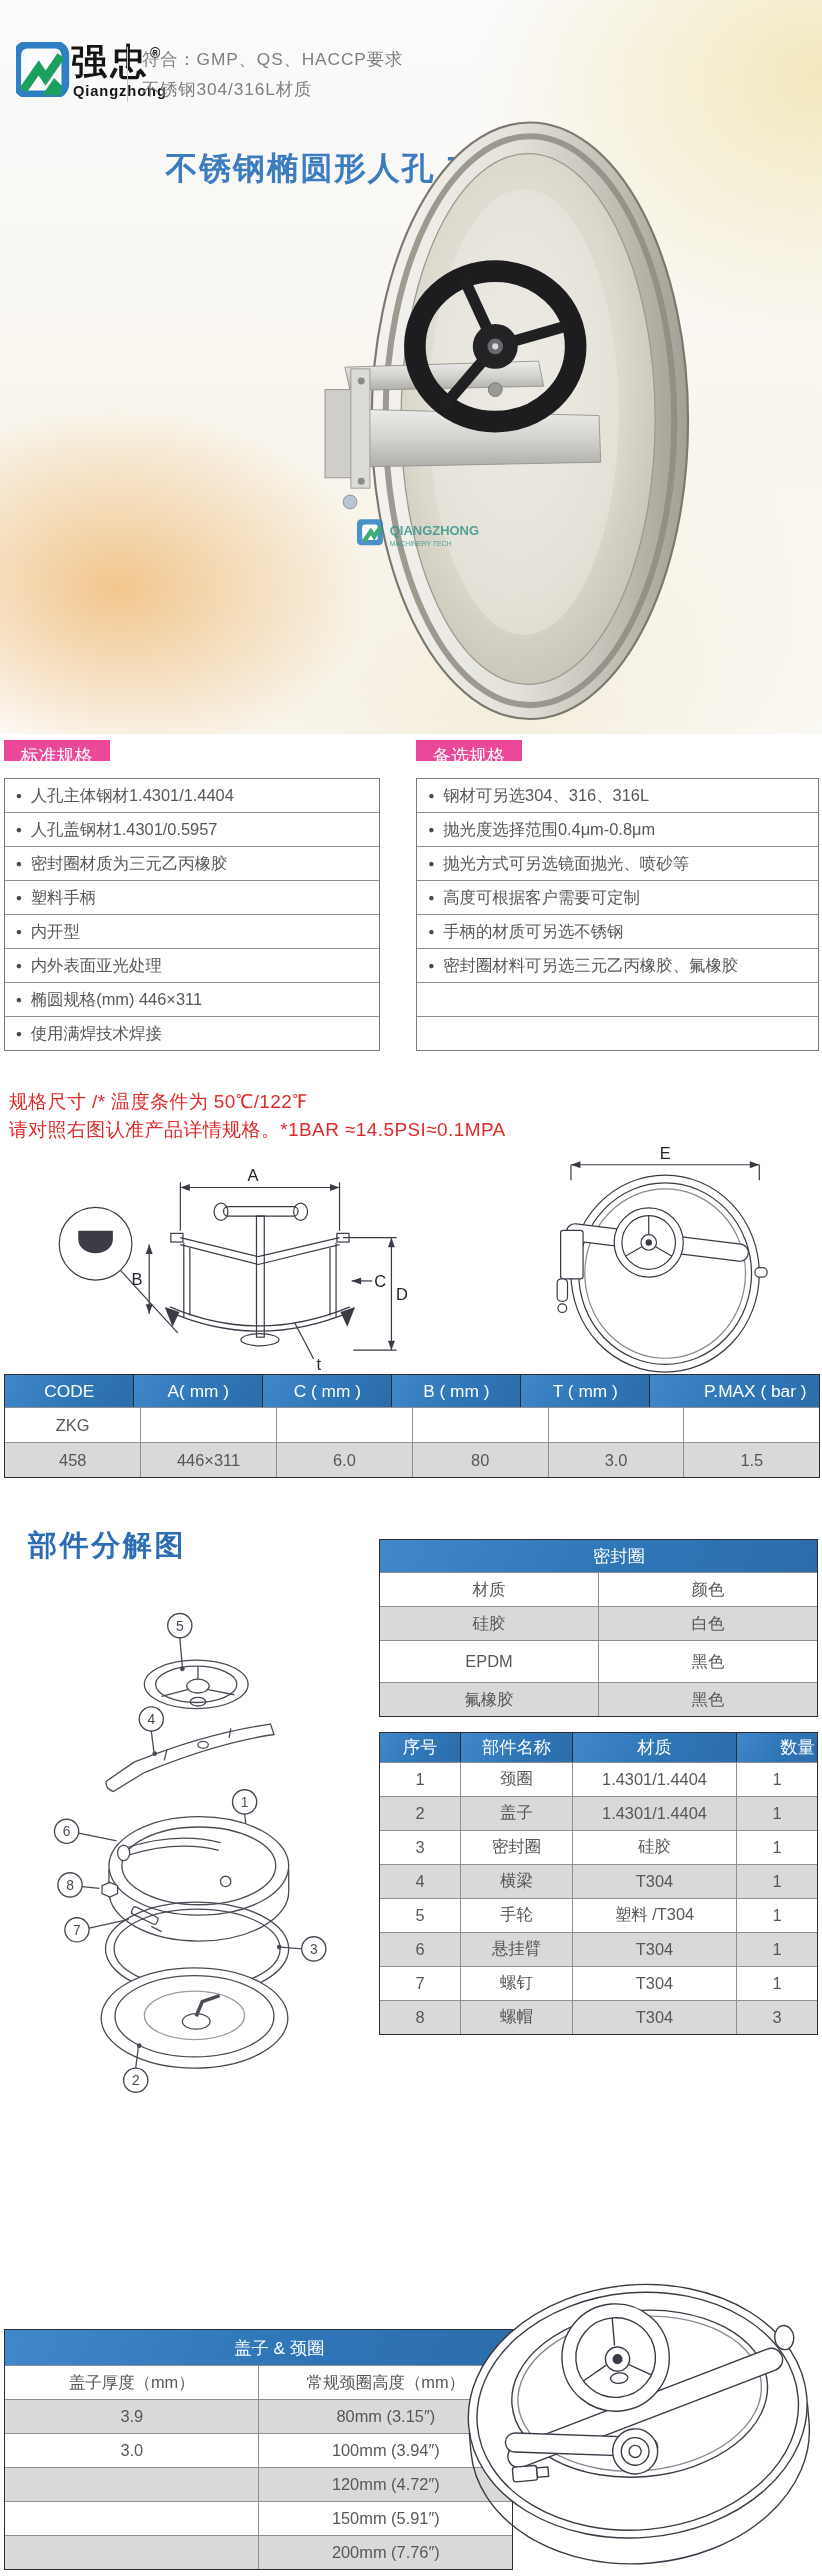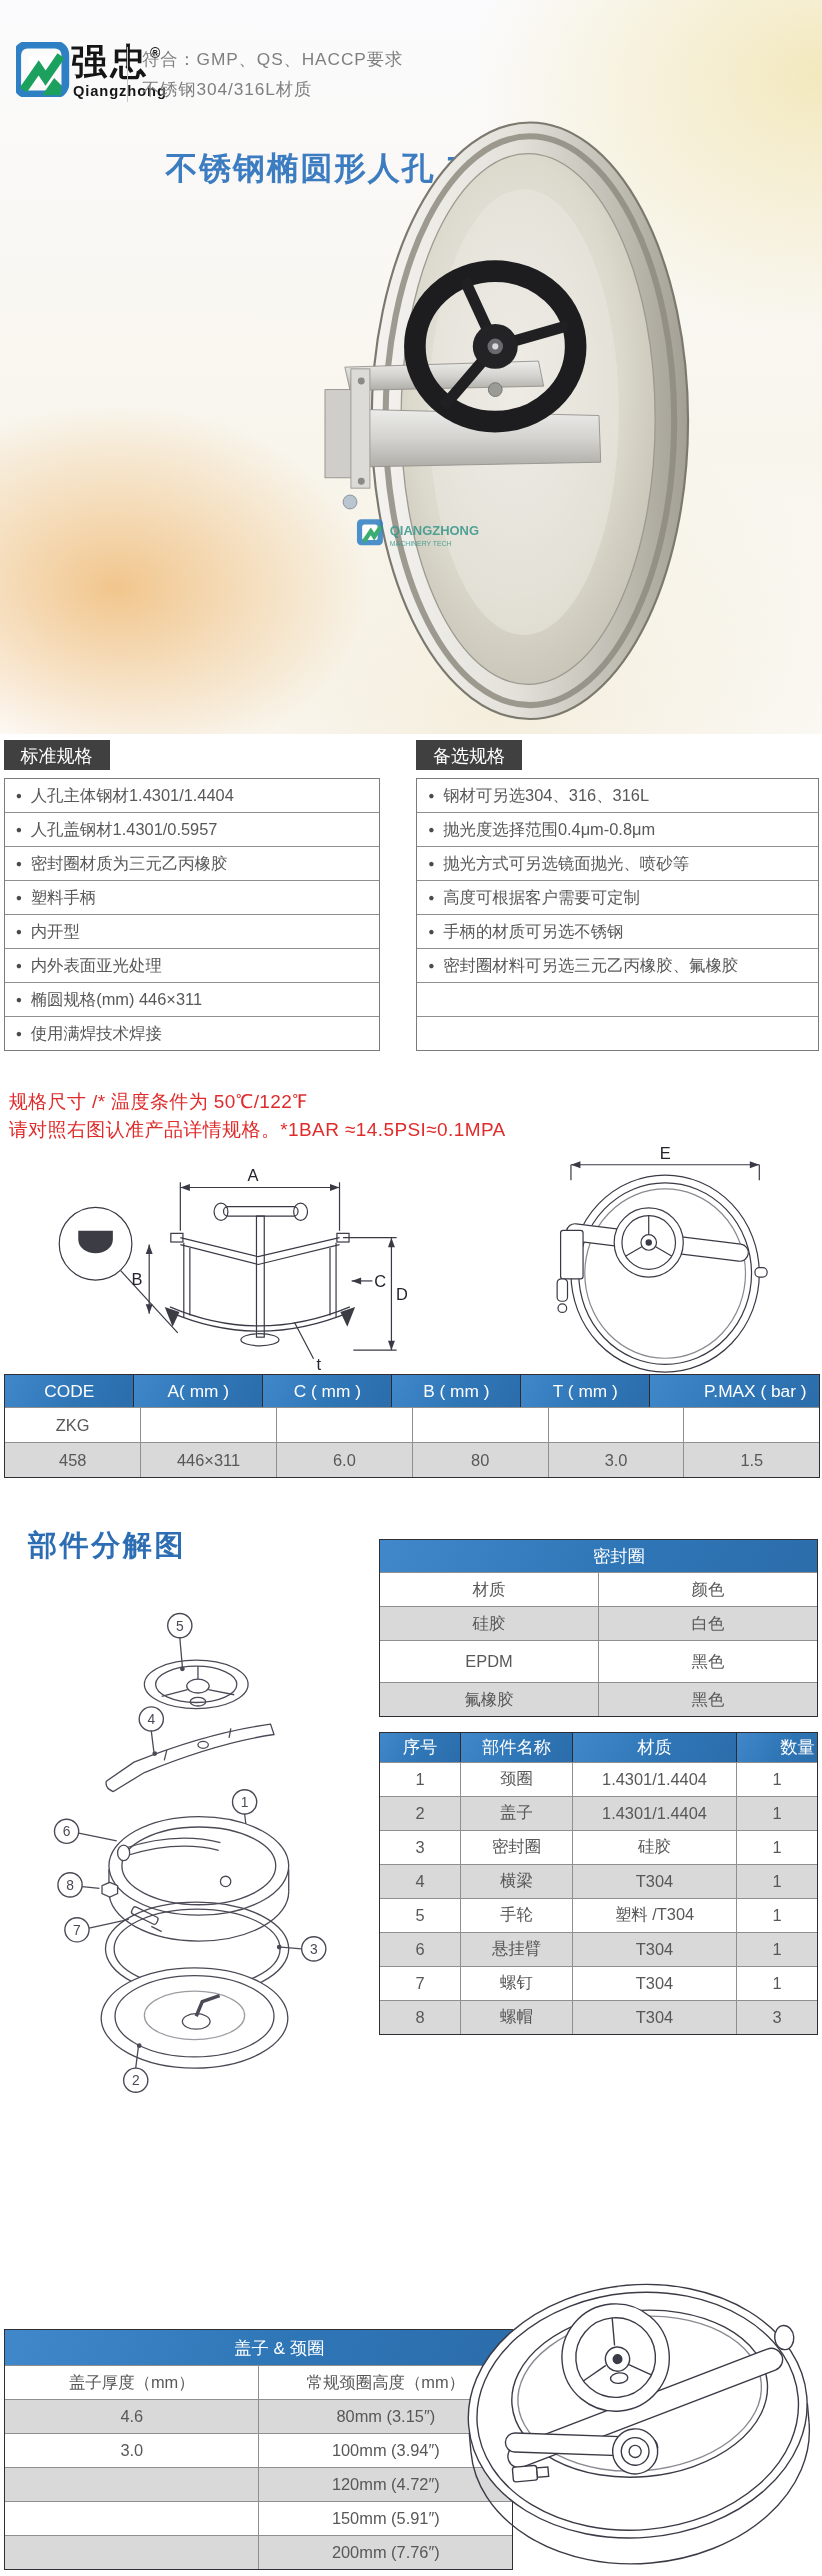--- a/index.html
+++ b/index.html
@@ -19,21 +19,21 @@
   .brand-cn{left:71px;top:38px;font-size:36px;font-weight:bold;color:#151515;letter-spacing:3.5px;}
   .brand-reg{font-size:14px;vertical-align:15.6px;letter-spacing:0;}
   .brand-en{left:73px;top:83px;font-size:14.7px;font-weight:bold;color:#151515;letter-spacing:0.9px;}
   .hdr-divider{left:127px;top:47px;width:0.9px;height:55px;background:#c6c6c6;}
   .tagline{left:142px;font-size:17.3px;color:#7f7f7f;letter-spacing:0.9px;}
 
   
   .page-title{left:0;top:147px;width:684px;text-align:center;font-size:32px;font-weight:bold;color:#3c7cc1;letter-spacing:1.7px;}
 
   
-  .spec-head{height:30px;line-height:33px;background:#404040;color:#fff;font-size:18px;
+  .spec-head{height:21px;line-height:33px;background:#ec4899;color:#fff;font-size:18px;
              text-align:center;width:106px;}
   .spec-box{border:0.9px solid #7b7b7b;background:rgba(255,255,255,.55);}
   .spec-row{height:33px;display:flex;align-items:center;border-bottom:0.9px solid #8f8f8f;
             padding-left:11.2px;font-size:16.4px;color:#58585a;}
   .spec-row:last-child{border-bottom:none;}
   .blt{font-size:10.4px;margin-right:8.7px;color:#4a4a4a;}
 
   
   .note{left:8.7px;font-size:19px;color:#e02b2b;letter-spacing:0.4px;}
 
@@ -470,21 +470,21 @@
 
   <div class="tbl" style="left:4.3px;top:2329px;width:509px">
     <div class="trow thead" style="height:35px">
         <div class="tc">盖子 &amp; 颈圈</div>
       </div>
     <div class="trow" style="height:34px">
       <div class="tc">盖子厚度（mm）</div>
       <div class="tc">常规颈圈高度（mm）</div>
     </div>
     <div class="trow gray" style="height:34px">
-      <div class="tc">4.6</div>
+      <div class="tc">3.9</div>
       <div class="tc">80mm (3.15″)</div>
     </div>
     <div class="trow" style="height:34px">
       <div class="tc">3.0</div>
       <div class="tc">100mm (3.94″)</div>
     </div>
     <div class="trow gray" style="height:34px">
       <div class="tc"></div>
       <div class="tc">120mm (4.72″)</div>
     </div>

